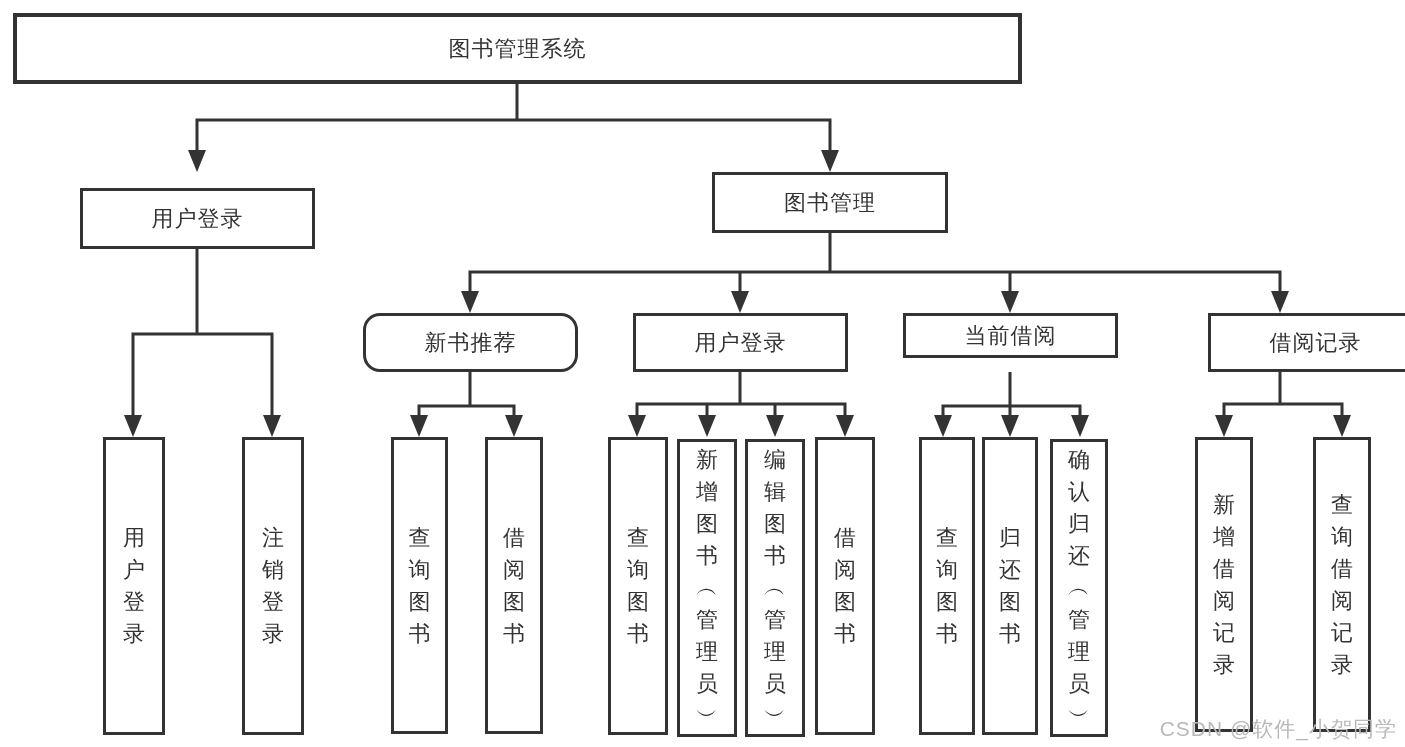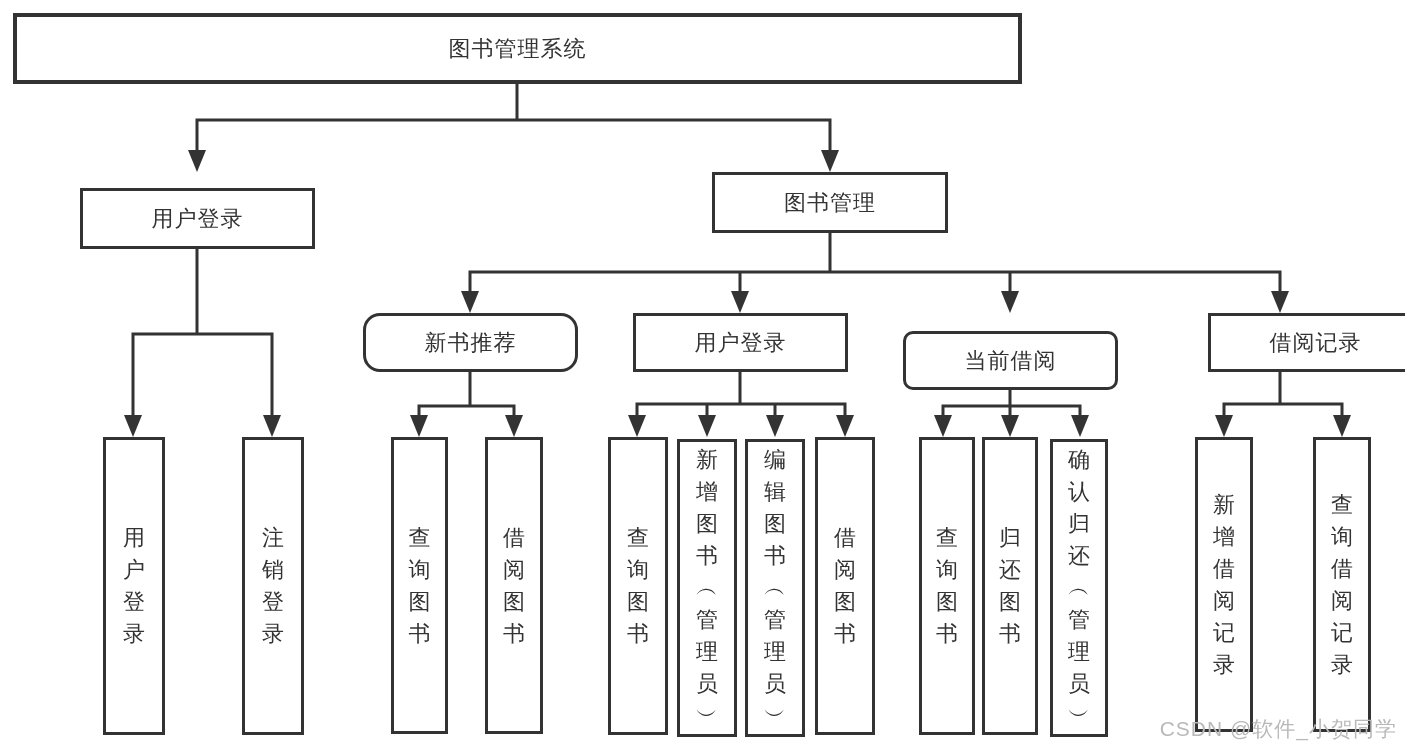--- a/index.html
+++ b/index.html
@@ -65,21 +65,21 @@
     <polygon points="1333,415 1351,415 1342,437"></polygon>
   </svg>
 
   <div class="node hbox root" style="left:13px;top:13px;width:1009px;height:71px;">图书管理系统</div>
 
   <div class="node hbox" style="left:80px;top:188px;width:235px;height:61px;">用户登录</div>
   <div class="node hbox" style="left:712px;top:172px;width:236px;height:61px;">图书管理</div>
 
   <div class="node hbox" style="left:363px;top:313px;width:215px;height:59px;border-radius:17px;">新书推荐</div>
   <div class="node hbox" style="left:633px;top:313px;width:215px;height:59px;">用户登录</div>
-  <div class="node hbox" style="left:903px;top:331px;width:215px;height:59px;border-radius:10px;">当前借阅</div>
+  <div class="node hbox" style="left:903px;top:313px;width:215px;height:45px;">当前借阅</div>
   <div class="node hbox" style="left:1172px;top:313px;width:215px;height:59px;margin-left:36px;">借阅记录</div>
 
   <div class="node vbox" style="left:103px;top:437px;width:62px;height:298px;">用
 户
 登
 录</div>
   <div class="node vbox" style="left:242px;top:437px;width:62px;height:298px;">注
 销
 登
 录</div>

